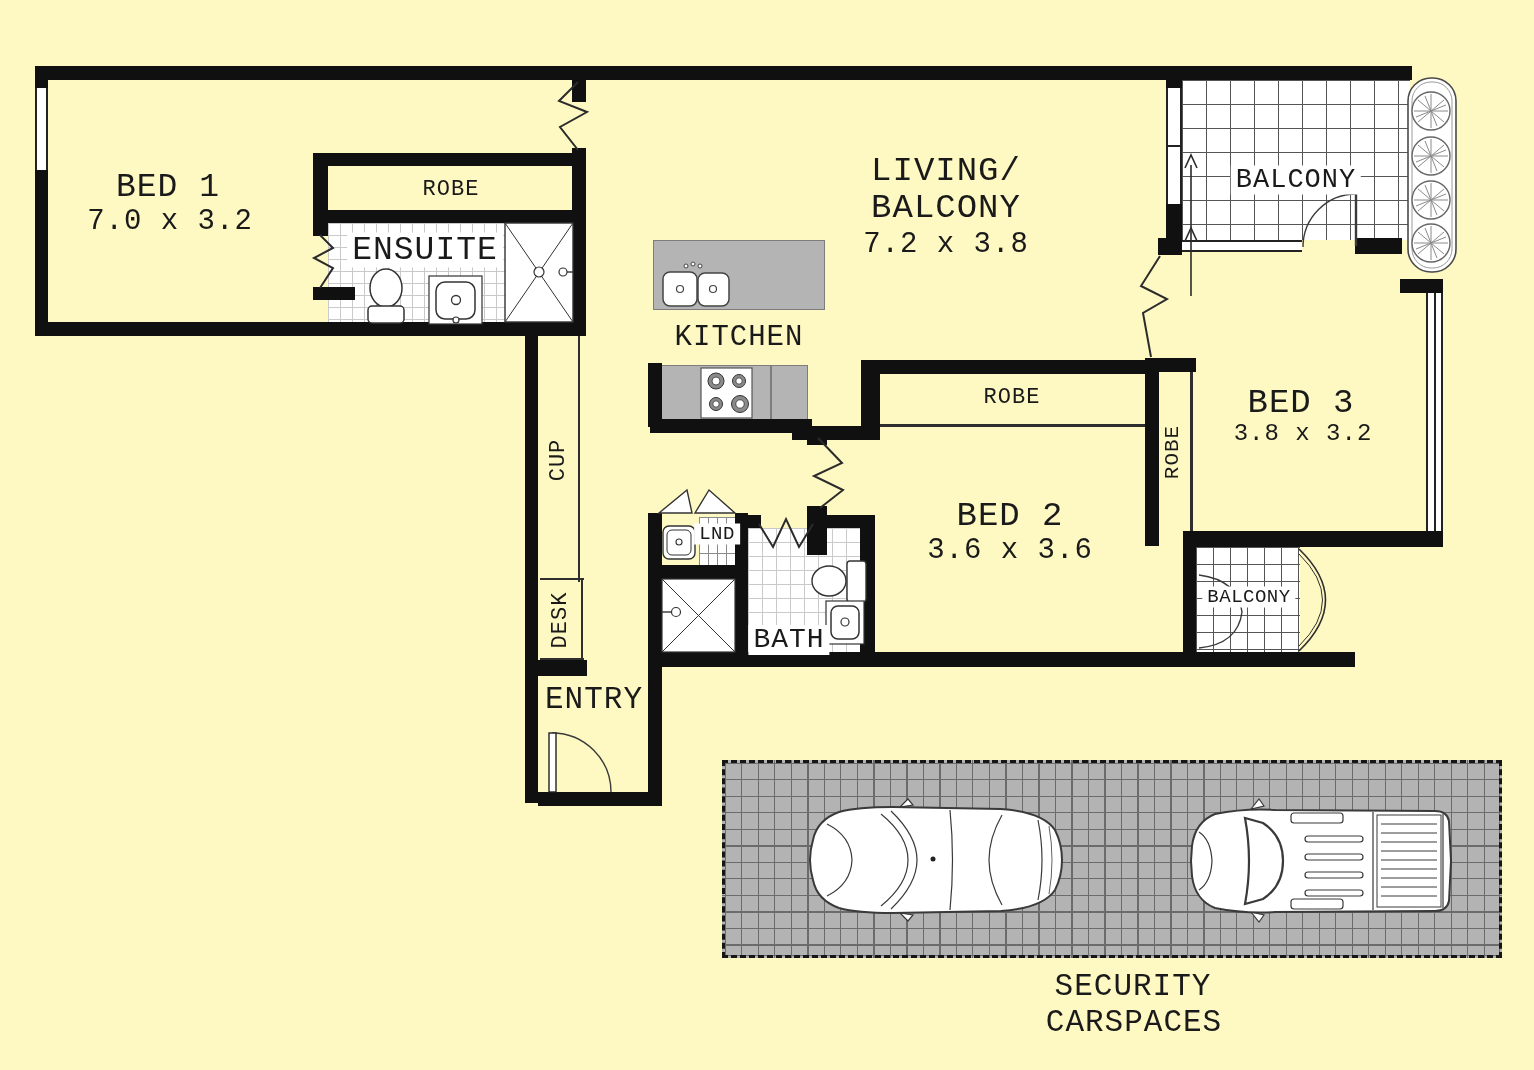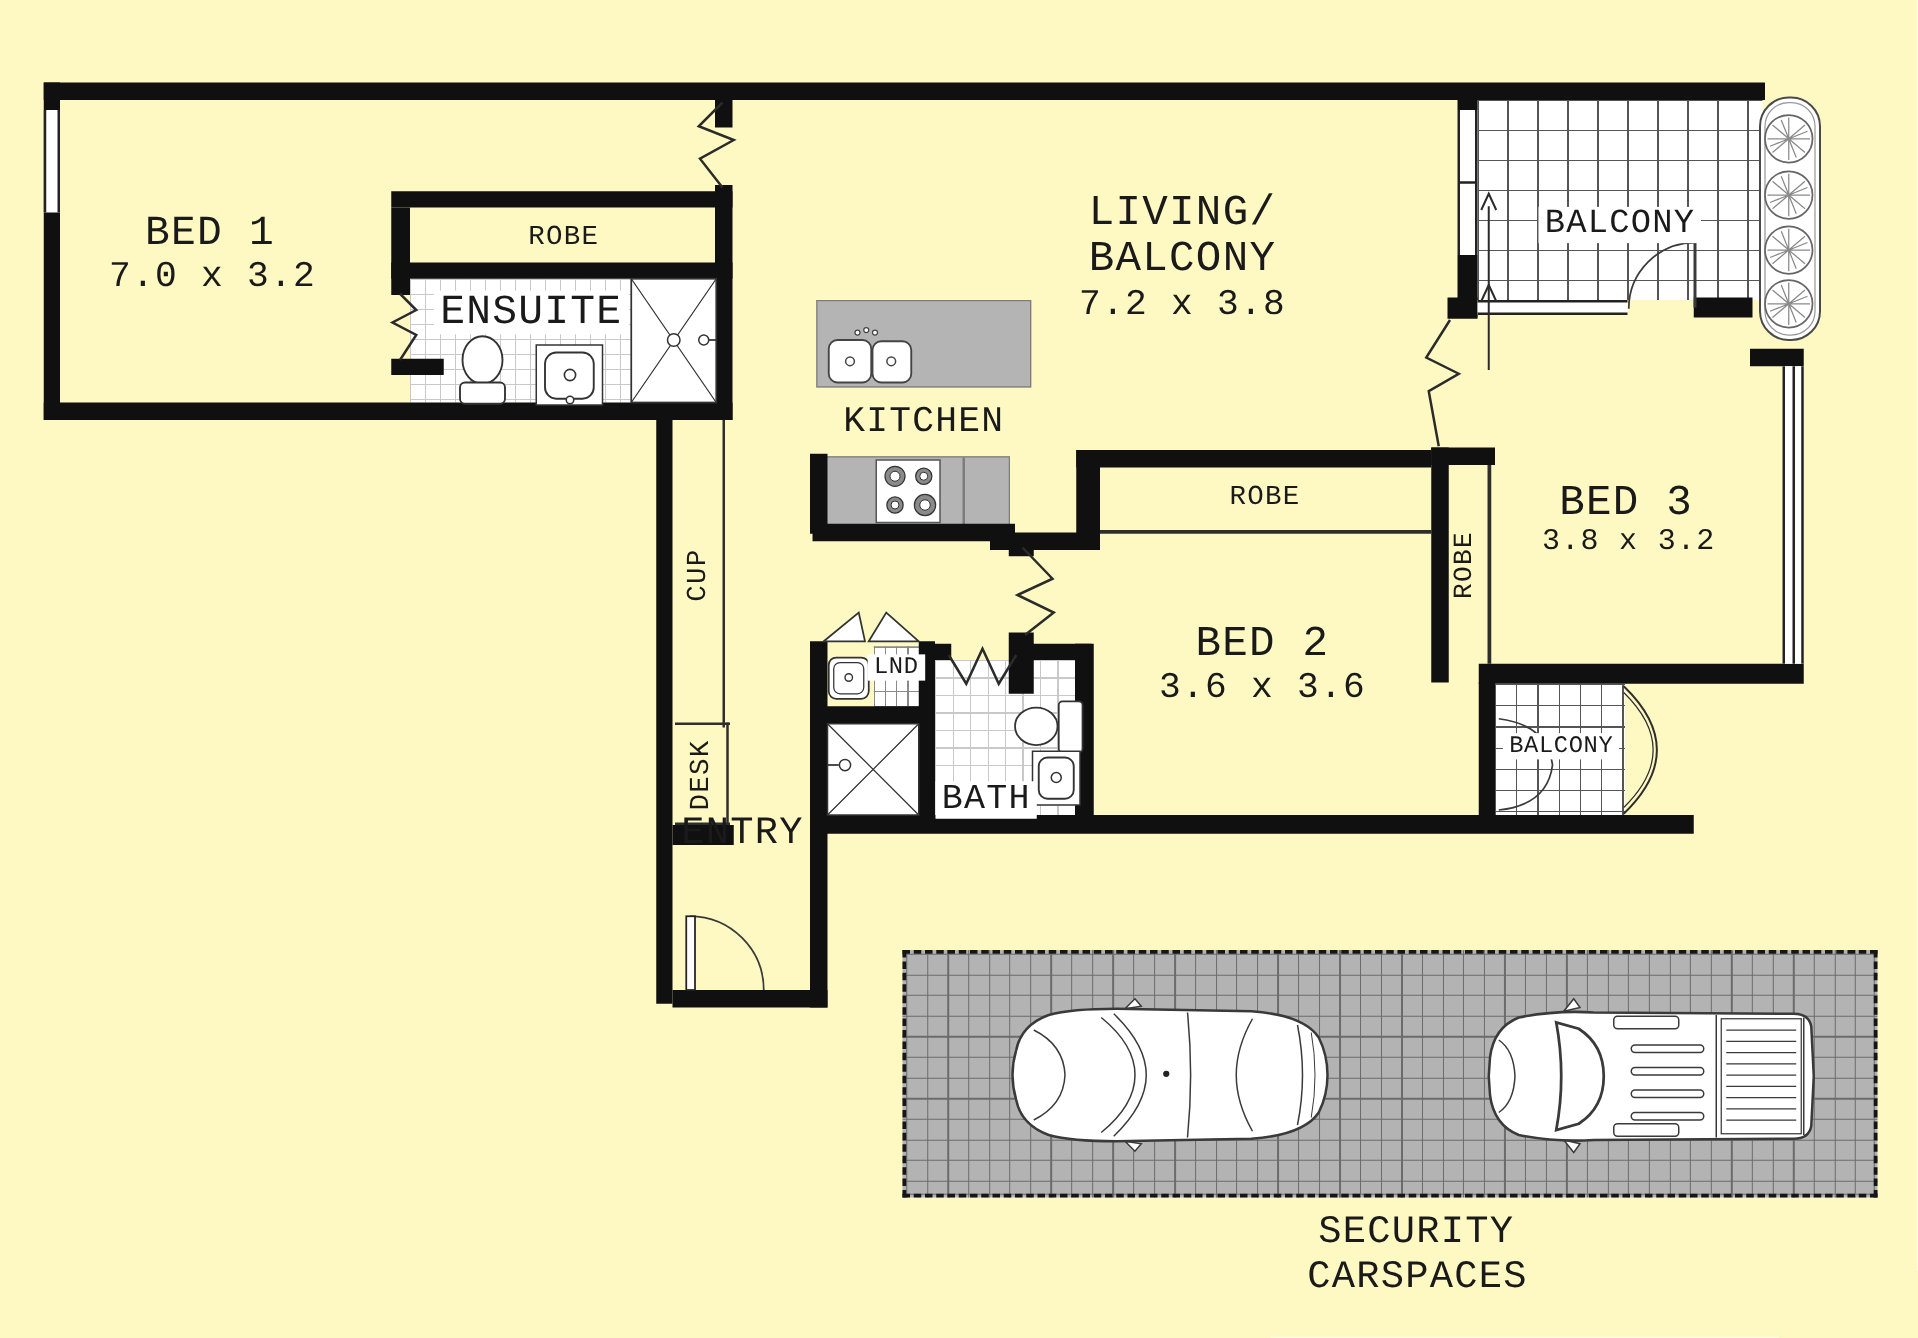--- a/index.html
+++ b/index.html
@@ -276,19 +276,19 @@
   <div class="lbl vlbl" style="left:1172px;top:452px;font-size:21px">ROBE</div>
 
   <div class="lbl" style="left:1012px;top:398px;font-size:22px">ROBE</div>
   <div class="lbl" style="left:1010px;top:516px;font-size:34px">BED 2</div>
   <div class="lbl" style="left:1010px;top:550px;font-size:29px">3.6 x 3.6</div>
 
   <div class="lbl chip" style="left:789px;top:640px;font-size:28px">BATH</div>
   <div class="lbl chip" style="left:717px;top:534px;font-size:19px;letter-spacing:0.5px">LND</div>
   <div class="lbl vlbl" style="left:559px;top:460px;font-size:22px">CUP</div>
   <div class="lbl vlbl" style="left:561px;top:620px;font-size:22px">DESK</div>
-  <div class="lbl" style="left:594px;top:667px;font-size:31px">ENTRY</div>
+  <div class="lbl" style="left:594px;top:699px;font-size:31px">ENTRY</div>
   <div class="lbl chip" style="left:1249px;top:597px;font-size:19px;letter-spacing:0.5px">BALCONY</div>
 
   <div class="lbl" style="left:1133px;top:986px;font-size:31px">SECURITY</div>
   <div class="lbl" style="left:1134px;top:1022px;font-size:31px">CARSPACES</div>
 
 </div>
 
 </body></html>

